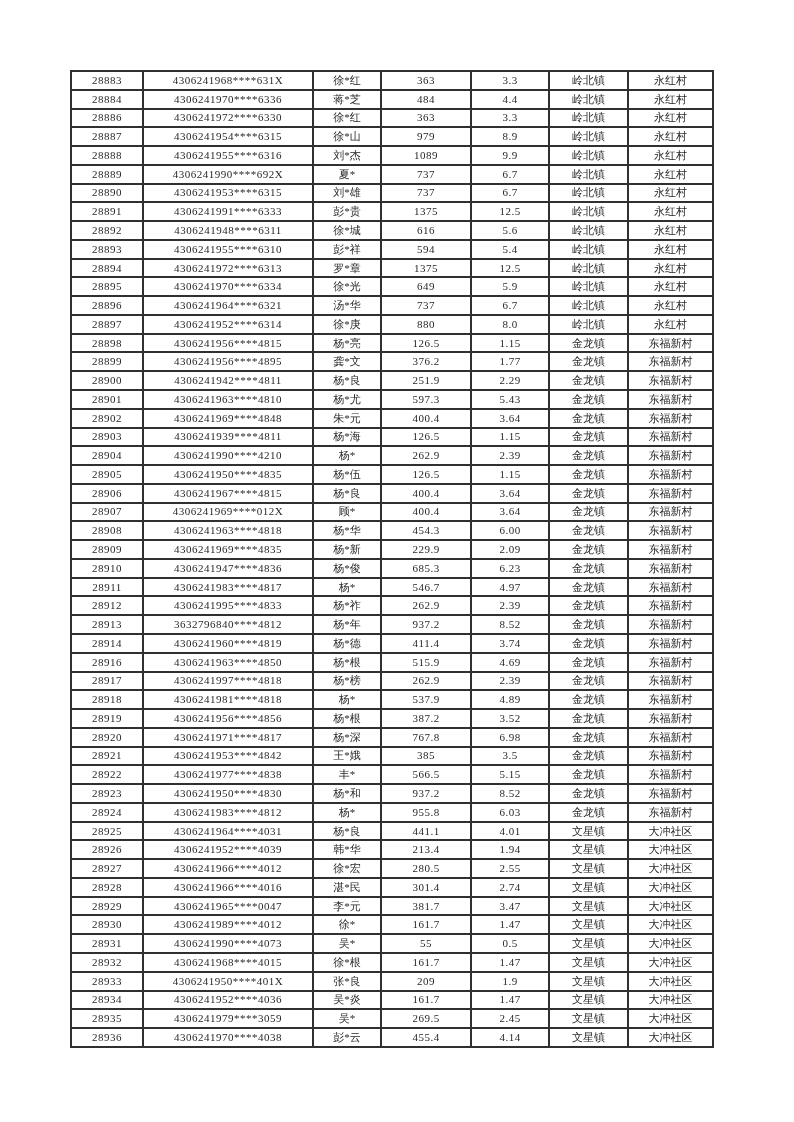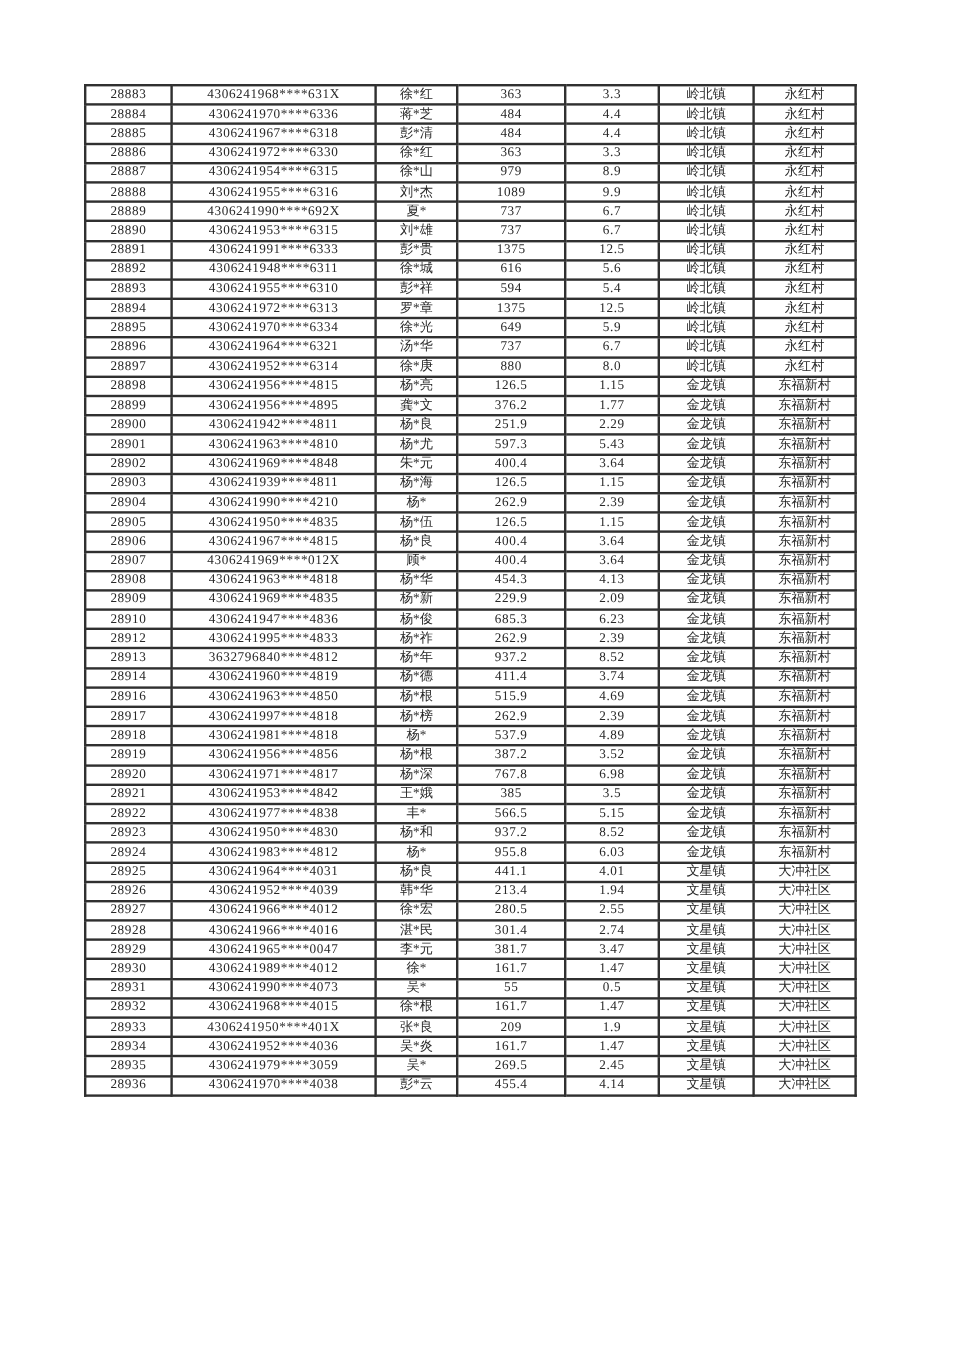--- a/index.html
+++ b/index.html
@@ -16,21 +16,21 @@
   .page {
     position: absolute;
     inset: 0;
     background: var(--page-bg, #ffffff);
   }
   table.grid {
     position: absolute;
     left: 70px;
     top: 70px;
     width: 642px;
-    height: 844px;
+    height: 978px;
     border-collapse: collapse;
     table-layout: fixed;
   }
   table.grid td {
     border: 2px solid var(--grid-color, #303030);
     padding: 0;
     text-align: center;
     vertical-align: middle;
     font-size: 11px;
     line-height: 1;
@@ -80,29 +80,20 @@
         <tr>
           <td>28884</td>
           <td>4306241970****6336</td>
           <td>蒋*芝</td>
           <td>484</td>
           <td>4.4</td>
           <td>岭北镇</td>
           <td>永红村</td>
         </tr>
         <tr>
-          <td>28885</td>
-          <td>4306241967****6318</td>
-          <td>彭*清</td>
-          <td>484</td>
-          <td>4.4</td>
-          <td>岭北镇</td>
-          <td>永红村</td>
-        </tr>
-        <tr>
           <td>28886</td>
           <td>4306241972****6330</td>
           <td>徐*红</td>
           <td>363</td>
           <td>3.3</td>
           <td>岭北镇</td>
           <td>永红村</td>
         </tr>
         <tr>
           <td>28887</td>
@@ -291,21 +282,21 @@
           <td>400.4</td>
           <td>3.64</td>
           <td>金龙镇</td>
           <td>东福新村</td>
         </tr>
         <tr>
           <td>28908</td>
           <td>4306241963****4818</td>
           <td>杨*华</td>
           <td>454.3</td>
-          <td>4.13</td>
+          <td>6.00</td>
           <td>金龙镇</td>
           <td>东福新村</td>
         </tr>
         <tr>
           <td>28909</td>
           <td>4306241969****4835</td>
           <td>杨*新</td>
           <td>229.9</td>
           <td>2.09</td>
           <td>金龙镇</td>
@@ -314,20 +305,29 @@
         <tr>
           <td>28910</td>
           <td>4306241947****4836</td>
           <td>杨*俊</td>
           <td>685.3</td>
           <td>6.23</td>
           <td>金龙镇</td>
           <td>东福新村</td>
         </tr>
         <tr>
+          <td>28911</td>
+          <td>4306241983****4817</td>
+          <td>杨*</td>
+          <td>546.7</td>
+          <td>4.97</td>
+          <td>金龙镇</td>
+          <td>东福新村</td>
+        </tr>
+        <tr>
           <td>28912</td>
           <td>4306241995****4833</td>
           <td>杨*祚</td>
           <td>262.9</td>
           <td>2.39</td>
           <td>金龙镇</td>
           <td>东福新村</td>
         </tr>
         <tr>
           <td>28913</td>

